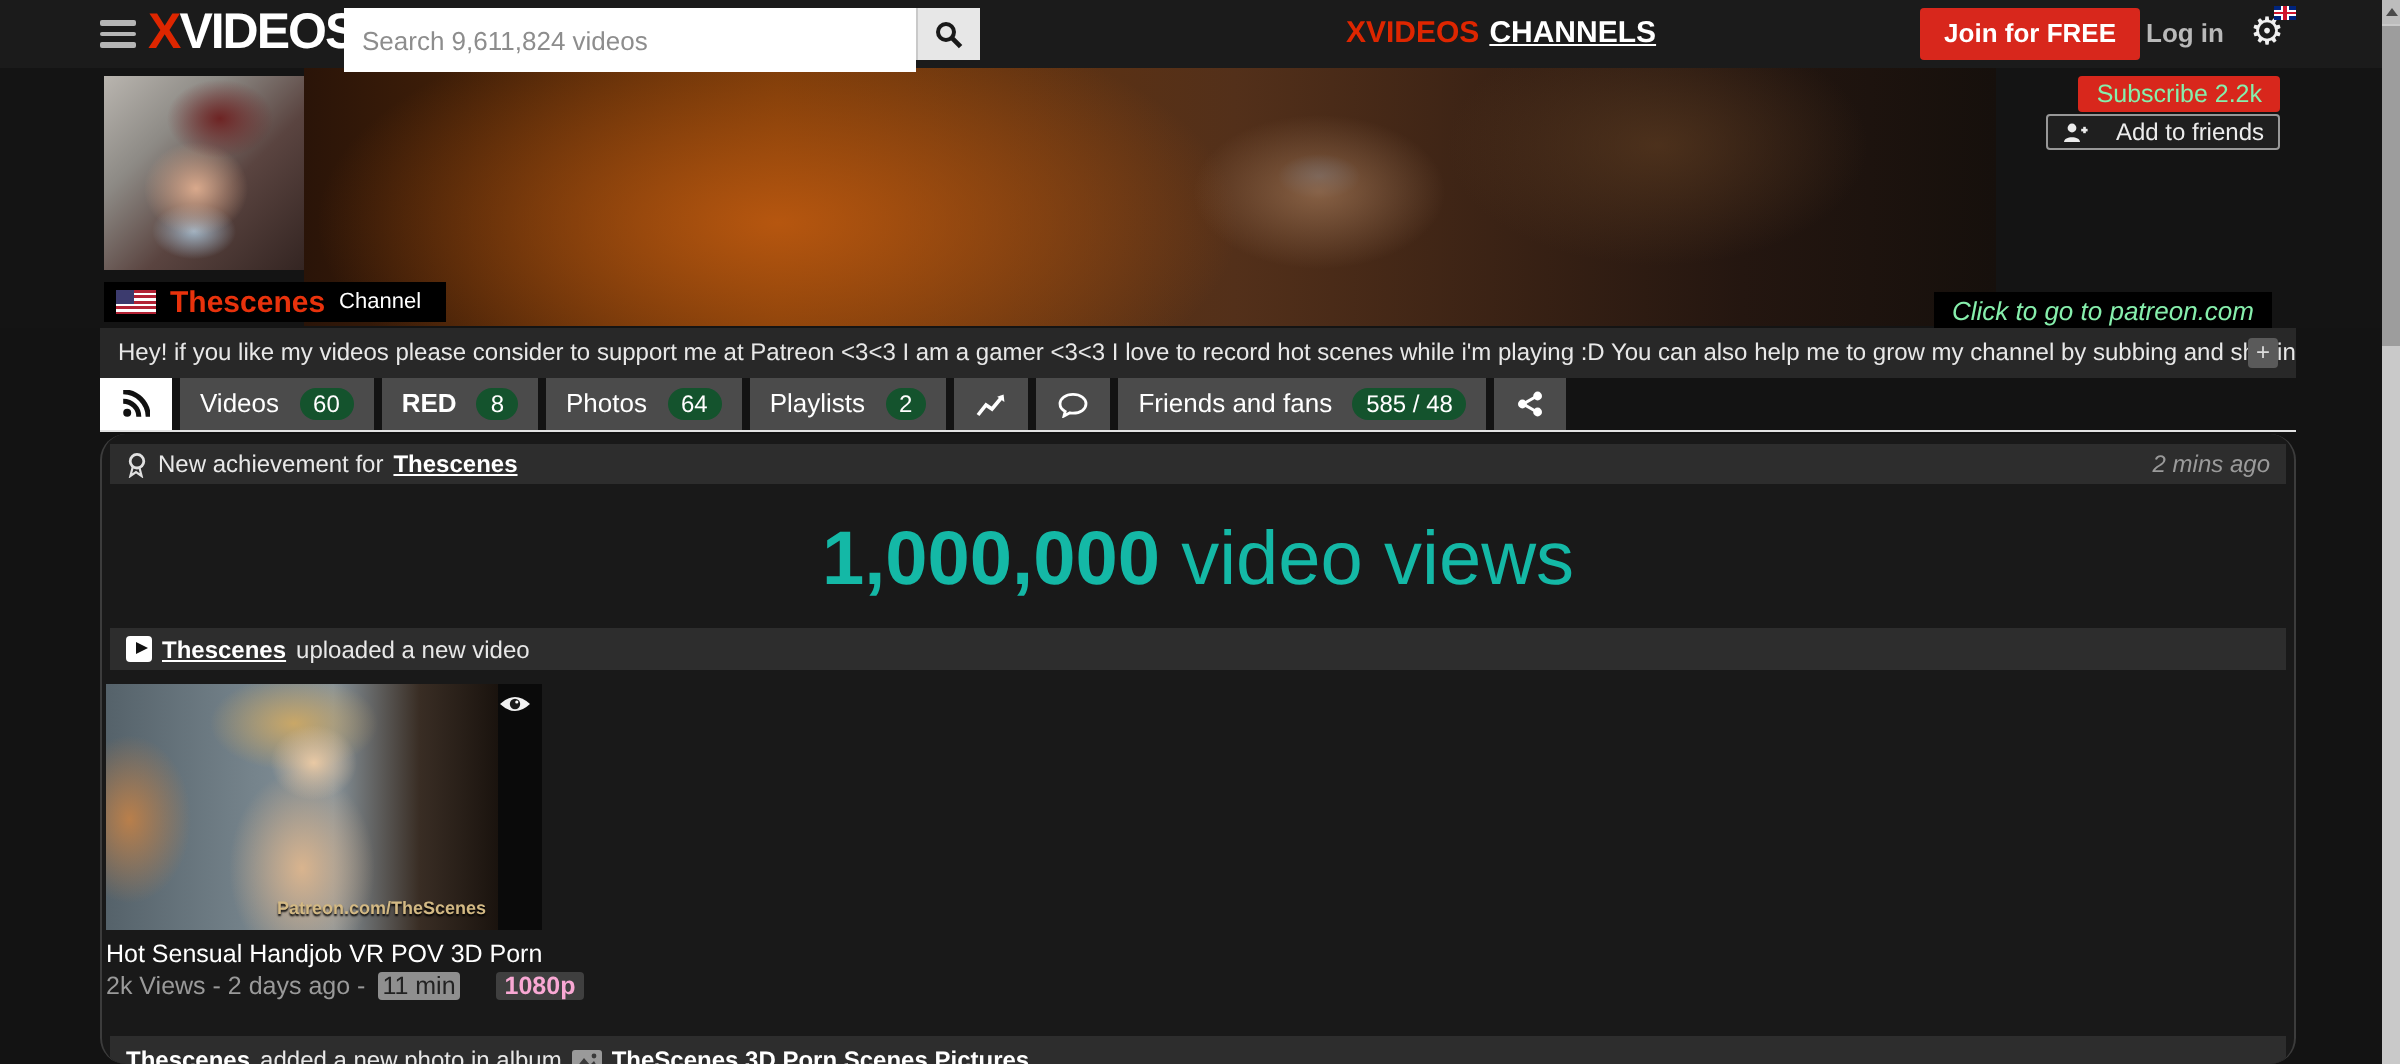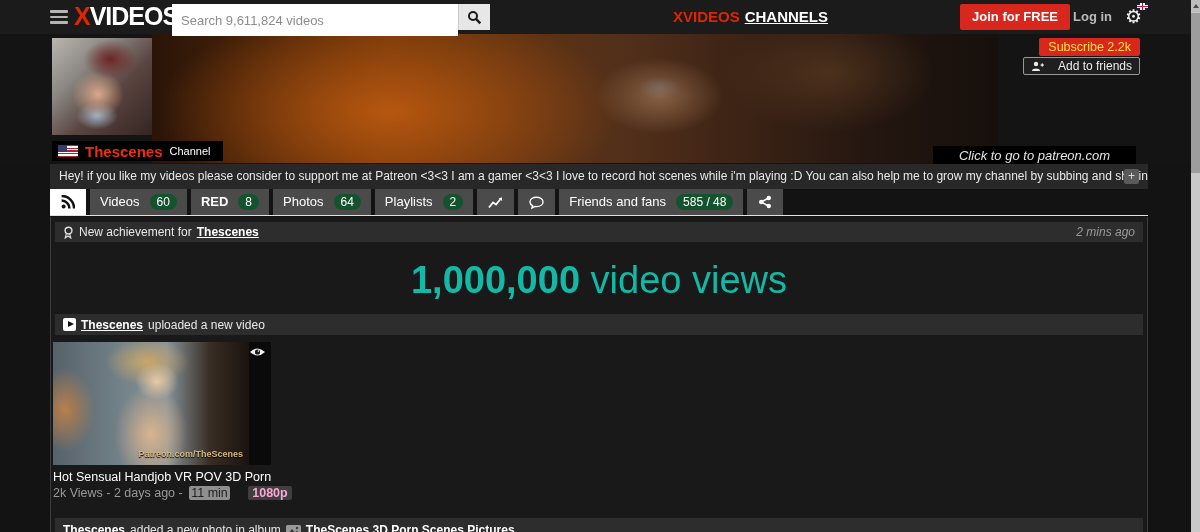--- a/index.html
+++ b/index.html
@@ -46,36 +46,36 @@
       radial-gradient(ellipse 140px 80px at 80% 30%, rgba(90,58,32,.7) 0%, rgba(90,58,32,0) 75%),
       linear-gradient(90deg, #2a1408 0%, #6b3408 28%, #53301a 55%, #241610 85%, #16100c 100%); }
   .chanlabel { position:absolute; left:52px; top:107px; height:20px; background:#000; display:flex; align-items:center; padding:0 12px 0 6px; gap:7px; }
   .usflag { width:20px; height:12px; position:relative; flex:0 0 auto;
     background:repeating-linear-gradient(180deg,#b22234 0,#b22234 1.4px,#fff 1.4px,#fff 2.7px); }
   .usflag:before { content:""; position:absolute; left:0; top:0; width:9px; height:6.5px; background:#3c3b6e; }
   .chanlabel .cname { color:#e8320c; font-size:15px; font-weight:bold; cursor:pointer; }
   .chanlabel .ctype { color:#fff; font-size:11px; }
   .subbtn { position:absolute; right:60px; top:4px; background:#d8271c; color:#fff; font-size:12.5px; padding:2px 9px; border-radius:2px; cursor:pointer; }
   .friendbtn { position:absolute; right:60px; top:23px; background:#1f1f1f; border:1px solid #989898; color:#ececec; font-size:12px; padding:1px 7px; border-radius:2px; cursor:pointer; display:flex; align-items:center; gap:14px; }
-  .patreonnote { position:absolute; right:64px; top:112px; background:#000; color:#e5e5e5; font-size:13px; font-style:italic; padding:2px 26px; cursor:pointer; }
+  .patreonnote { position:absolute; right:64px; top:112px; background:#000; color:#86efac; font-size:13px; font-style:italic; padding:2px 9px; cursor:pointer; }
 
   
   .announce { position:absolute; left:50px; top:164px; width:1098px; height:25px; background:#282828; color:#e8e8e8; font-size:12px; line-height:25px; padding:0 30px 0 9px; white-space:nowrap; overflow:hidden; }
   .announce .expand { position:absolute; right:9px; top:5px; width:15px; height:15px; background:#5a5a5a; color:#ddd; font-size:12px; line-height:15px; text-align:center; border-radius:2px; cursor:pointer; }
 
   
   .tabbar { position:absolute; left:50px; top:190px; width:1098px; height:26px; border-bottom:1px solid #e2e2e2; display:flex; align-items:flex-end; }
   .tab { height:26px; line-height:26px; background:#4b4b4b; color:#fff; font-size:13px; padding:0 10px; margin-right:4px; cursor:pointer; display:flex; align-items:center; gap:0; white-space:nowrap; }
   .tab.active { background:#fff; padding:0 18px; }
   .tab .badge { background:#14532d; color:#fff; font-size:12px; font-weight:normal; border-radius:9px; padding:0px 7px; margin-left:10px; line-height:16px; }
   .tab.bold { font-weight:bold; }
   .tab.icononly { padding:0 11px; }
 
   
-  .panel { position:absolute; left:50px; top:217px; width:1098px; height:315px; background:#191919; border-left:1px solid #3c3c3c; border-right:1px solid #3c3c3c; overflow:hidden; }
+  .panel { position:absolute; left:50px; top:217px; width:1098px; height:315px; background:#191919; border-left:1px solid #3c3c3c; border-right:1px solid #3c3c3c; overflow:hidden;border-radius:13px; }
   .feedrow { margin:0 4px; background:#2d2d2d; height:21px; display:flex; align-items:center; padding:0 8px; gap:5px; font-size:12px; color:#e8e8e8; }
   .feedrow.first { margin-top:5px; height:20px; }
   .feedrow .usr { color:#fff; font-weight:bold; text-decoration:underline; cursor:pointer; }
   .feedrow .time { margin-left:auto; color:#9a9a9a; font-style:italic; }
   .headline { text-align:center; color:#14b8a6; font-size:38px; margin-top:12px; height:52px; line-height:52px; }
   .headline .val { font-weight:bold; }
   .uprow { margin-top:8px; }
   .playbadge { width:13px; height:13px; background:#fff; border-radius:2px; position:relative; flex:0 0 auto; }
   .playbadge:before { content:""; position:absolute; left:4.5px; top:3px; border-left:6px solid #111; border-top:3.5px solid transparent; border-bottom:3.5px solid transparent; }
   .thumbblock { margin:7px 0 0 2px; width:218px; }
@@ -133,21 +133,21 @@
 
 <div class="bannerzone">
   <div class="avatar"></div>
   <div class="bannerimg"></div>
   <div class="chanlabel">
     <span class="usflag"></span>
     <span class="cname">Thescenes</span>
     <span class="ctype">Channel</span>
   </div>
 
-  <div class="subbtn" style="position:absolute;right:60px;top:4px;background:#d8271c;color:#fde047;font-size:12.5px;padding:2px 9px;border-radius:2px;cursor:pointer;">
+  <div class="subbtn" style="position:absolute;right:60px;top:4px;background:#d8271c;color:#86efac;font-size:12.5px;padding:2px 9px;border-radius:2px;cursor:pointer;">
     <span>Subscribe 2.2k</span>
   </div>
   <div class="friendbtn">
     <svg width="13" height="11" viewBox="0 0 13 11">
         <circle cx="5" cy="3" r="2.2" fill="#ececec"></circle>
         <path d="M1 10 C1 6.8 9 6.8 9 10 Z" fill="#ececec"></path>
         <rect x="9.6" y="3.4" width="3.2" height="1.3" fill="#ececec"></rect>
         <rect x="10.6" y="2.4" width="1.3" height="3.2" fill="#ececec"></rect>
       </svg>
     <span>Add to friends</span>

